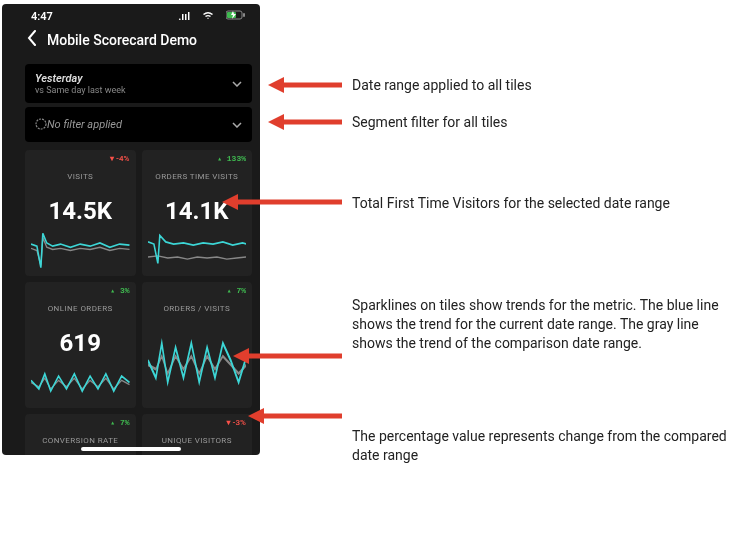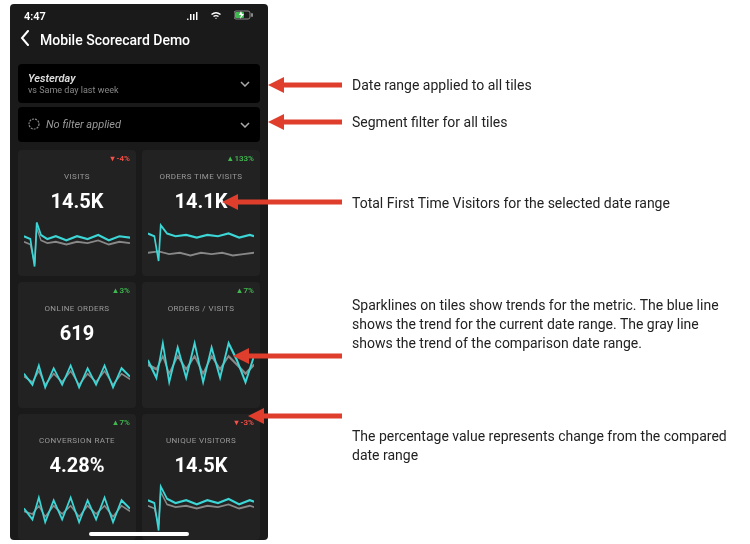--- a/index.html
+++ b/index.html
@@ -6,28 +6,29 @@
   body {
     font-family: -apple-system, BlinkMacSystemFont, "Segoe UI", Roboto, Arial, sans-serif;
     background: #fff;
     width: 750px;
     height: 544px;
     overflow: hidden;
     position: relative;
   }
   .phone {
     position: absolute;
-    left: 10px;
+    left: 2px;
     top: 4px;
     width: 258px;
-    height: 536px;
+    height: 451px;
     background: #1a1a1a;
     color: #eee;
     border-radius: 4px;
     overflow: hidden;
+    padding-left: 15px;
   }
   .statusbar {
     display: flex;
     justify-content: space-between;
     align-items: center;
     padding: 6px 14px 2px 14px;
     font-size: 11px;
     font-weight: 600;
     color: #fff;
   }
@@ -46,21 +47,21 @@
     border-radius: 4px;
     padding: 8px 10px;
     display: flex;
     justify-content: space-between;
     align-items: center;
     cursor: pointer;
   }
   .dropdown .dd-main { display: flex; flex-direction: column; }
   .dd-label { font-size: 11px; font-style: italic; font-weight: 600; color: #ddd; }
   .dd-sub { font-size: 9px; color: #888; }
-  .dd-filter { display: flex; align-items: center; gap: 6px; }
+  .dd-filter { display: flex; align-items: center; }
   .dd-filter .dd-label { font-style: italic; font-weight: 400; color: #999; }
   .chev { font-size: 10px; color: #aaa; }
   .grid {
     display: grid;
     grid-template-columns: 1fr 1fr;
     gap: 6px;
     padding: 4px 8px 10px 8px;
   }
   .tile {
     background: #222;
@@ -72,35 +73,35 @@
     position: relative;
     cursor: pointer;
   }
   .delta {
     position: absolute;
     top: 4px;
     right: 6px;
     font-size: 8px;
     font-weight: 600;
   }
-  .delta.up { color: #3fb950; }
+  .delta.up { color: #3fb950; font-family: Liberation Mono, monospace; }
   .delta.down { color: #f85149; }
   .metric-label {
     font-size: 8px;
     color: #999;
     letter-spacing: 0.4px;
     margin-top: 16px;
     text-align: center;
   }
   .metric-value {
-    font-size: 20px;
+    font-size: 24px;
     font-weight: 700;
     color: #fff;
     text-align: center;
-    margin-top: 8px;
+    margin-top: 16px;
   }
   .spark {
     flex: 1;
     width: 100%;
     margin-top: 4px;
   }
   .homebar {
     position: absolute;
     bottom: 4px;
     left: 50%;

